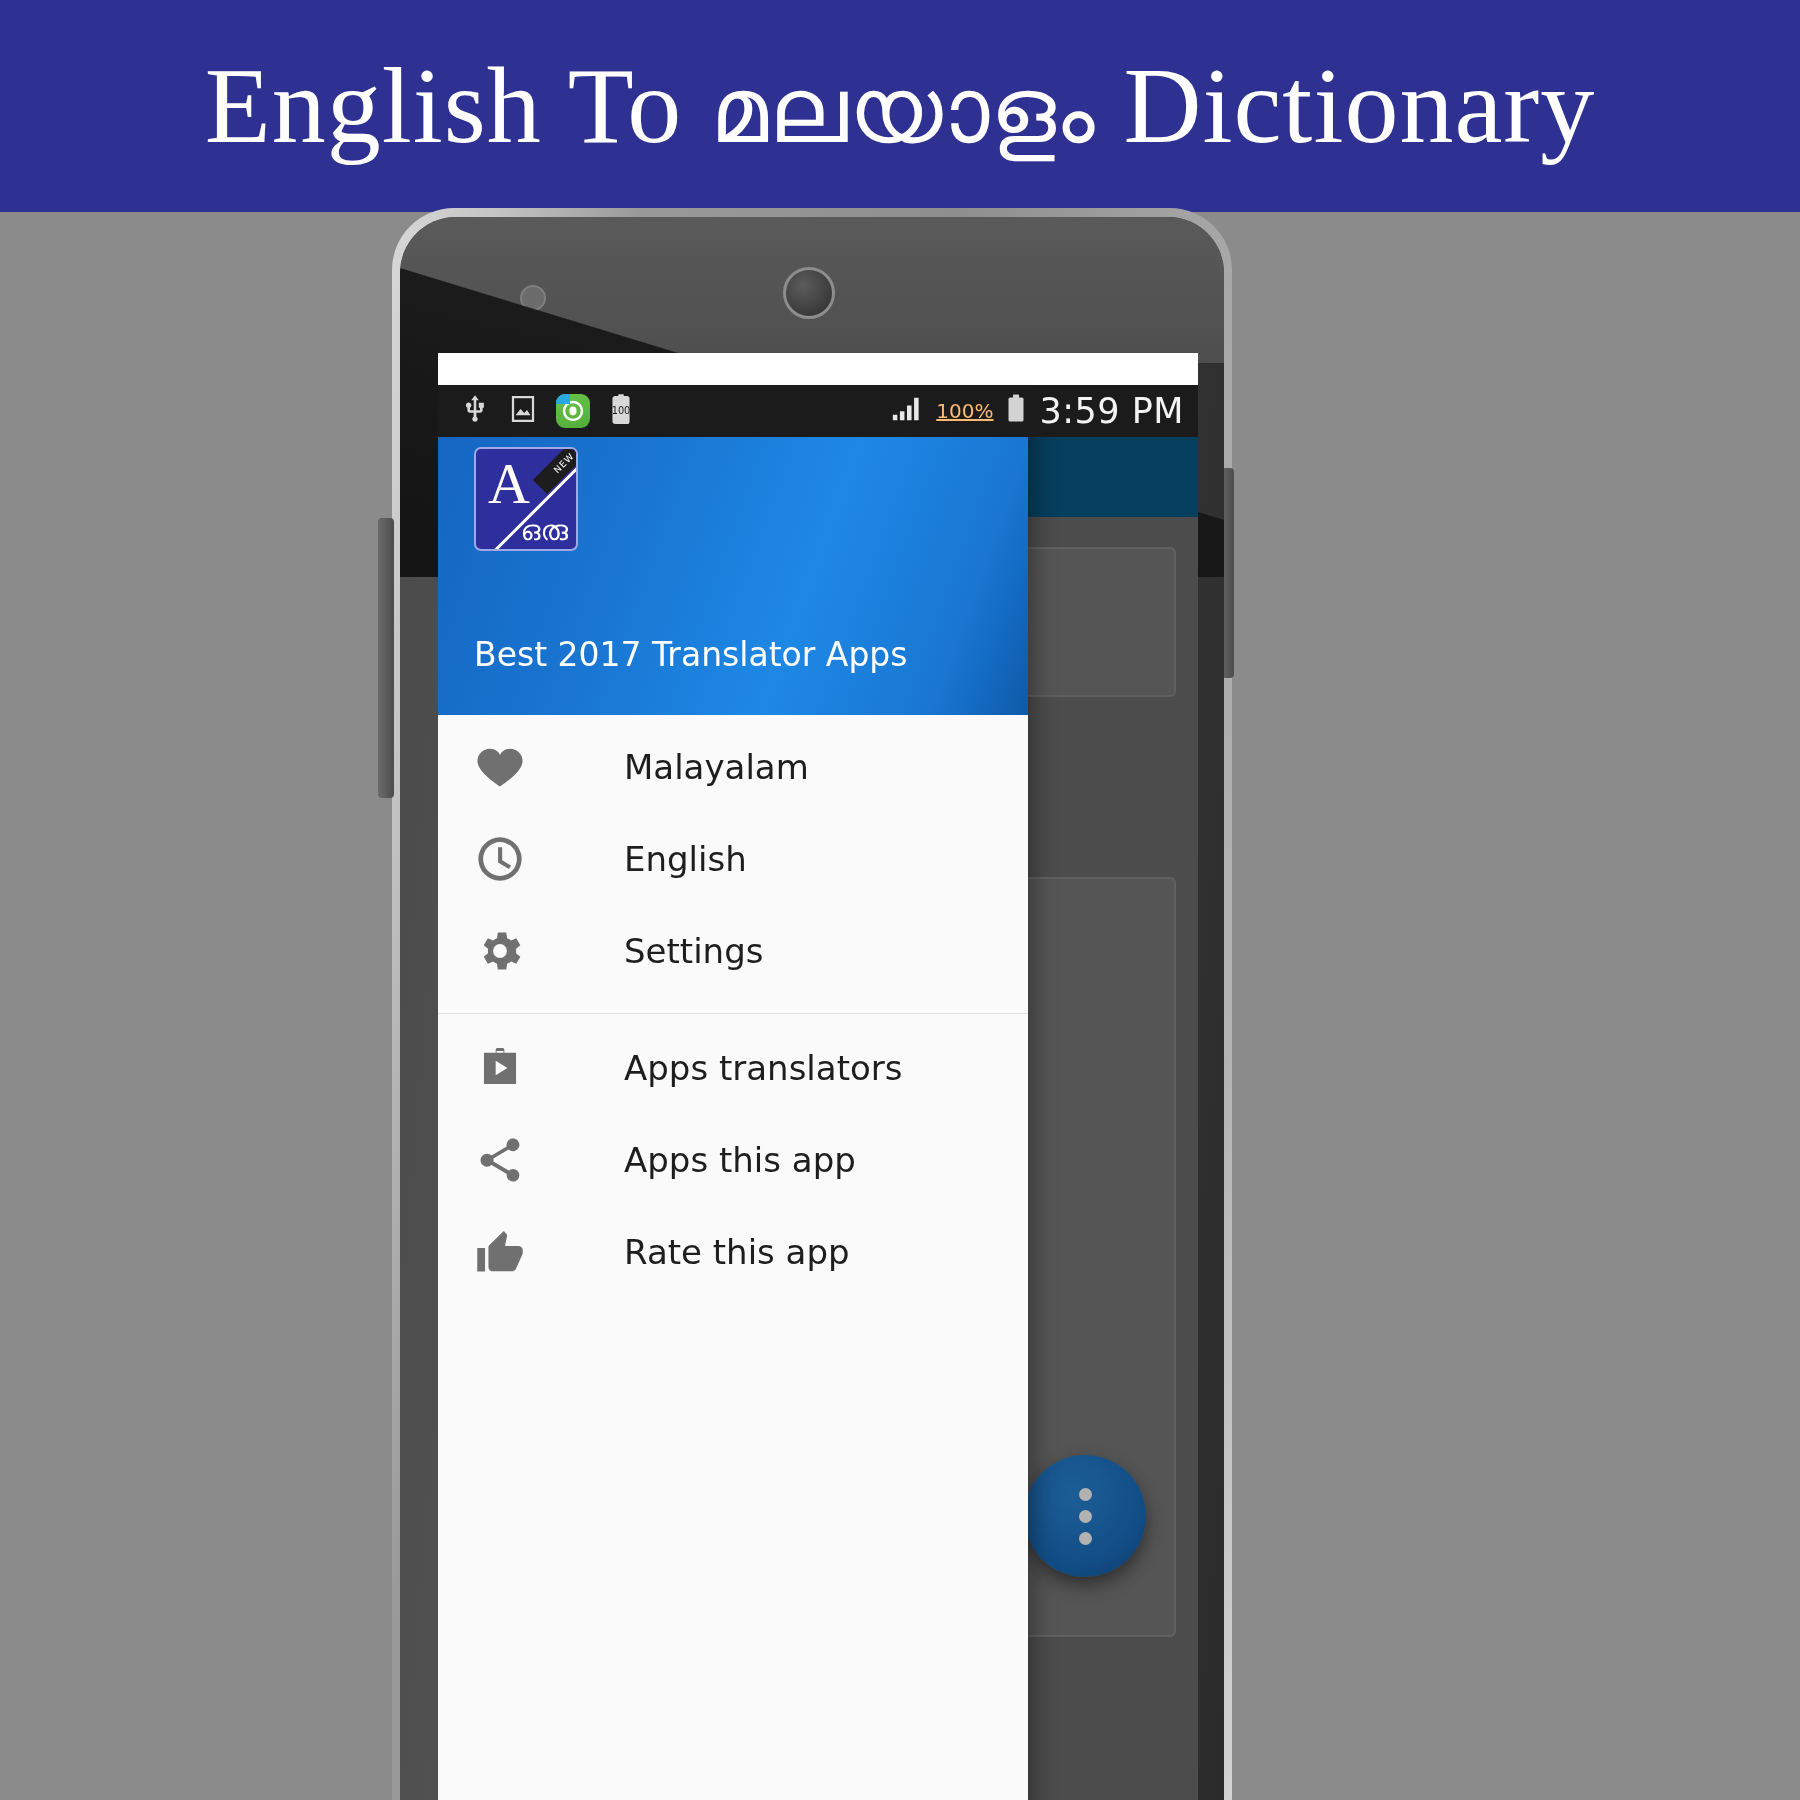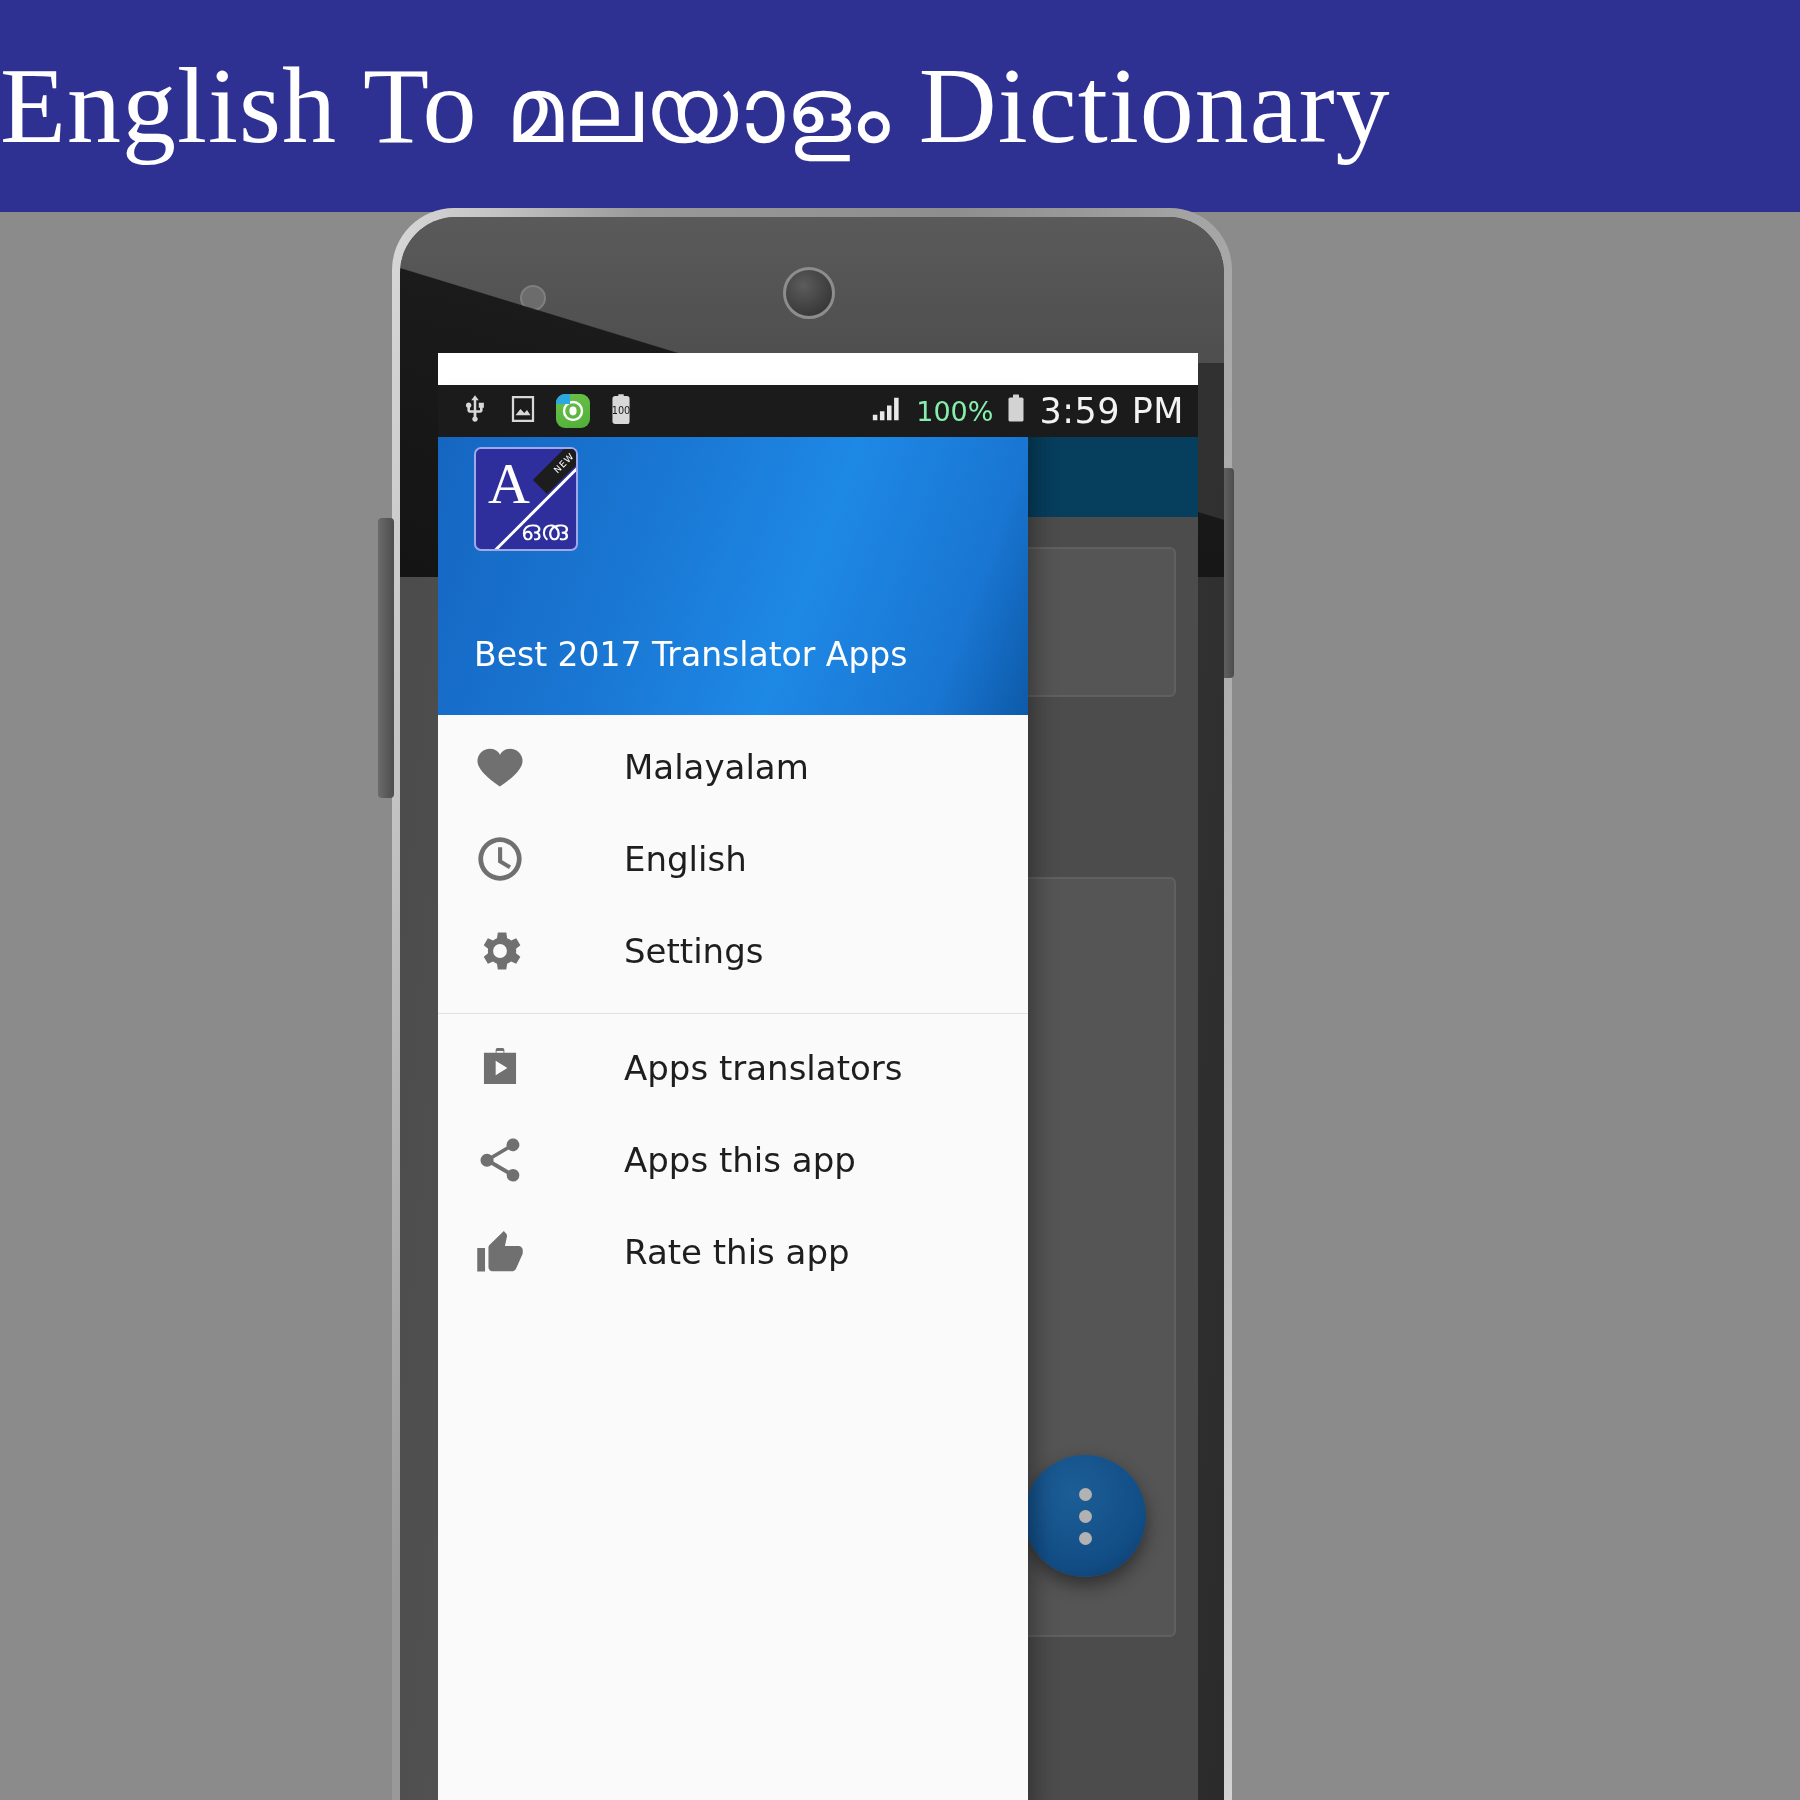--- a/index.html
+++ b/index.html
@@ -20,21 +20,21 @@
 
   
   #promo-banner {
     position: absolute;
     left: 0; top: 0;
     width: 1800px;
     height: 212px;
     background: #2e3192;
     display: flex;
     align-items: center;
-    justify-content: flex-start;
+    justify-content: center;
   }
   #promo-title {
     color: #ffffff;
     font-family: "Liberation Serif", "DejaVu Serif", serif;
     font-size: 108px;
     line-height: 1;
     letter-spacing: 1px;
     white-space: nowrap;
     font-weight: 400;
   }
@@ -141,24 +141,25 @@
   #status-right { margin-left: auto; display: flex; align-items: center; gap: 11px; }
   .sb-ico { display: block; }
   #status-time {
     color: #f3f3f3;
     font-size: 35px;
     font-family: "DejaVu Sans", sans-serif;
     letter-spacing: 0.5px;
     line-height: 1;
   }
   #status-batt-pct {
-    color: #86efac;
-    font-size: 27px;
+    color: #fdba74;
+    font-size: 20px;
     font-family: "DejaVu Sans", sans-serif;
     line-height: 1;
+    text-decoration: underline;
   }
   #app-icon-status {
     width: 34px; height: 34px;
     border-radius: 9px;
     background: linear-gradient(160deg,#6cc24a,#4fae38);
     display: flex; align-items: center; justify-content: center;
     position: relative;
   }
   #app-icon-status::after {
     content: "";

